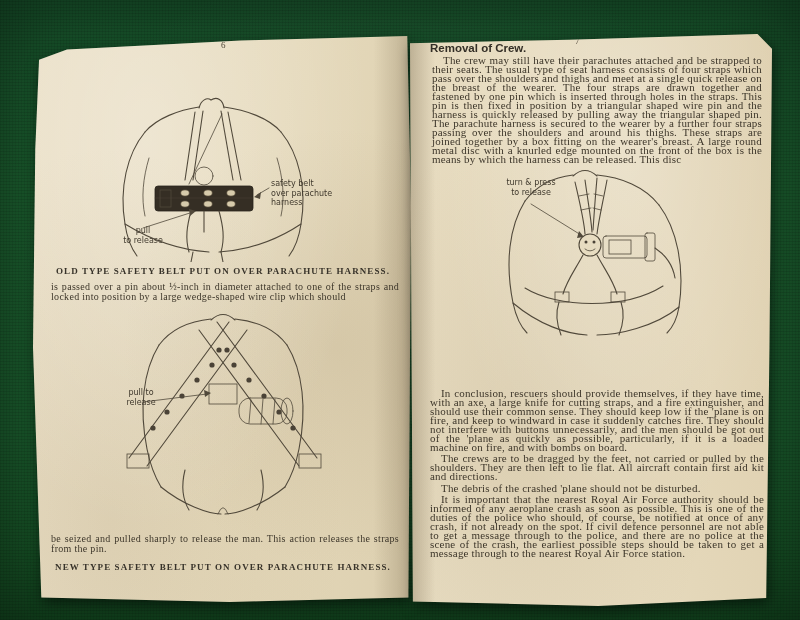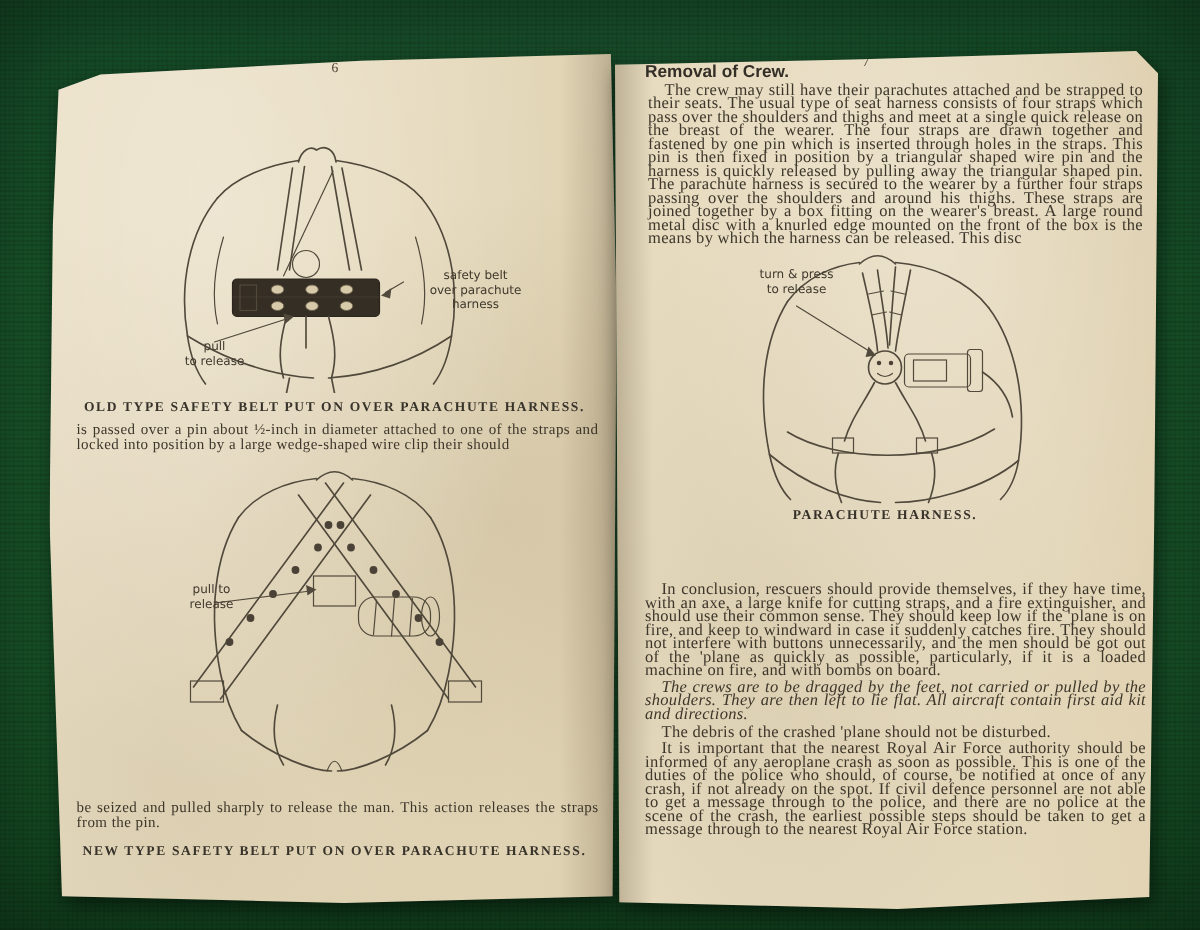--- a/index.html
+++ b/index.html
@@ -92,29 +92,29 @@
         <path class="ln" d="M210,128 C186,144 158,154 128,156"></path>
         <path class="ln" d="M102,156 L100,166"></path>
           <path class="ln" d="M130,156 L132,166"></path>
 
         <path class="thin" d="M178,92 L166,99"></path>
           <polygon class="ah" points="163,101 170,96 169,103"></polygon>
         <path class="thin" d="M52,132 L102,116"></path>
           <polygon class="ah" points="105,115 98,113 99,120"></polygon>
       </svg>
 
-      <div class="hand" style="left:238px;top:143px;width:92px;text-align:center;">safety belt
+      <div class="hand" style="left:238px;top:143px;width:92px;text-align:left;">safety belt
 over parachute
 harness</div>
       <div class="hand" style="left:80px;top:190px;width:60px;">pull
 to release</div>
 
       <div class="cap" style="left:14px;top:230px;width:352px;">OLD TYPE SAFETY BELT PUT ON OVER PARACHUTE HARNESS.</div>
 
-      <div class="bt" style="left:18px;top:246px;width:348px;">is passed over a pin about ½-inch in diameter attached to one of the straps and locked into position by a large wedge-shaped wire clip their should</div>
+      <div class="bt" style="left:18px;top:246px;width:348px;">is passed over a pin about ½-inch in diameter attached to one of the straps and locked into position by a large wedge-shaped wire clip which should</div>
 
       <svg class="fig" style="left:70px;top:272px;" width="242" height="208" viewBox="0 0 242 208">
         <path class="ln" d="M108,12 Q120,1 132,12"></path>
         <path class="ln" d="M108,11 C88,13 68,21 56,37"></path>
         <path class="ln" d="M132,11 C152,13 172,21 184,37"></path>
         <path class="ln" d="M56,37 C40,63 36,101 44,141 C47,156 52,169 58,179"></path>
         <path class="ln" d="M184,37 C200,63 204,101 196,141 C193,156 188,169 182,179"></path>
         <path class="ln" d="M58,179 C80,197 106,206 118,206"></path>
         <path class="ln" d="M182,179 C160,197 134,206 122,206"></path>
         <path class="thin" d="M115,206 Q120,193 125,206"></path>
@@ -203,26 +203,25 @@
         <path class="ln" d="M18,141 C44,163 72,172 92,173"></path>
         <path class="ln" d="M184,145 C160,165 122,173 102,173"></path>
 
         <path class="thin" d="M36,42 L86,73"></path>
           <polygon class="ah" points="89,75 84,69 82,76"></polygon>
       </svg>
 
       <div class="hand" style="left:86px;top:144px;width:70px;">turn &amp; press
 to release</div>
 
-      <div class="cap" style="left:30px;top:304px;width:300px;">PARACHUTE HARNESS.</div>
 
 
       <div class="bt bt-r indent" style="left:20px;top:355px;width:334px;">In conclusion, rescuers should provide themselves, if they have time, with an axe, a large knife for cutting straps, and a fire extinguisher, and should use their common sense.  They should keep low if the 'plane is on fire, and keep to windward in case it suddenly catches fire.  They should not interfere with buttons unnecessarily, and the men should be got out of the 'plane as quickly as possible, particularly, if it is a loaded machine on fire, and with bombs on board.</div>
 
-      <div class="bt bt-r indent" style="left:20px;top:420px;width:334px;font-style:italic;">The crews are to be dragged by the feet, not carried or pulled by the shoulders.  They are then left to lie flat.  All aircraft contain first aid kit and directions.</div>
+      <div class="bt bt-r indent" style="left:20px;top:420px;width:334px;">The crews are to be dragged by the feet, not carried or pulled by the shoulders.  They are then left to lie flat.  All aircraft contain first aid kit and directions.</div>
 
       <div class="bt bt-r indent" style="left:20px;top:450px;width:334px;">The debris of the crashed 'plane should not be disturbed.</div>
 
       <div class="bt bt-r indent" style="left:20px;top:461px;width:334px;">It is important that the nearest Royal Air Force authority should be informed of any aeroplane crash as soon as possible.  This is one of the duties of the police who should, of course, be notified at once of any crash, if not already on the spot.  If civil defence personnel are not able to get a message through to the police, and there are no police at the scene of the crash, the earliest possible steps should be taken to get a message through to the nearest Royal Air Force station.</div>
     </div>
   </div>
 
 </div>
 
 </body></html>

